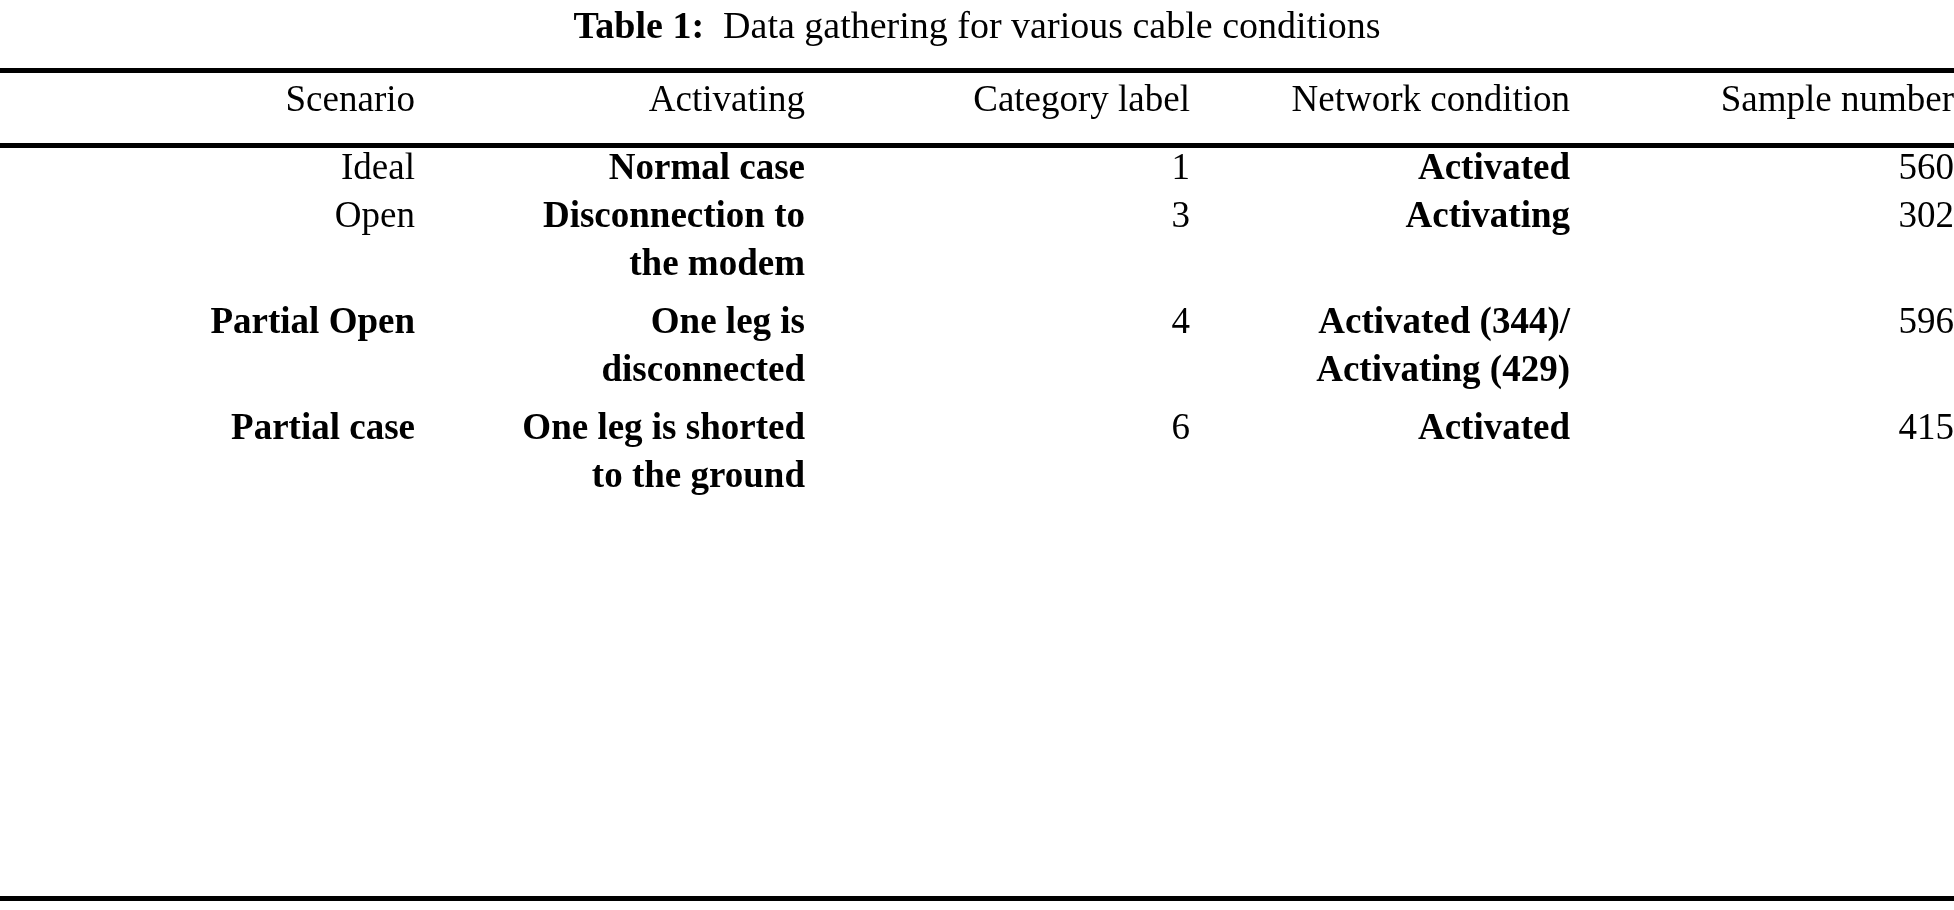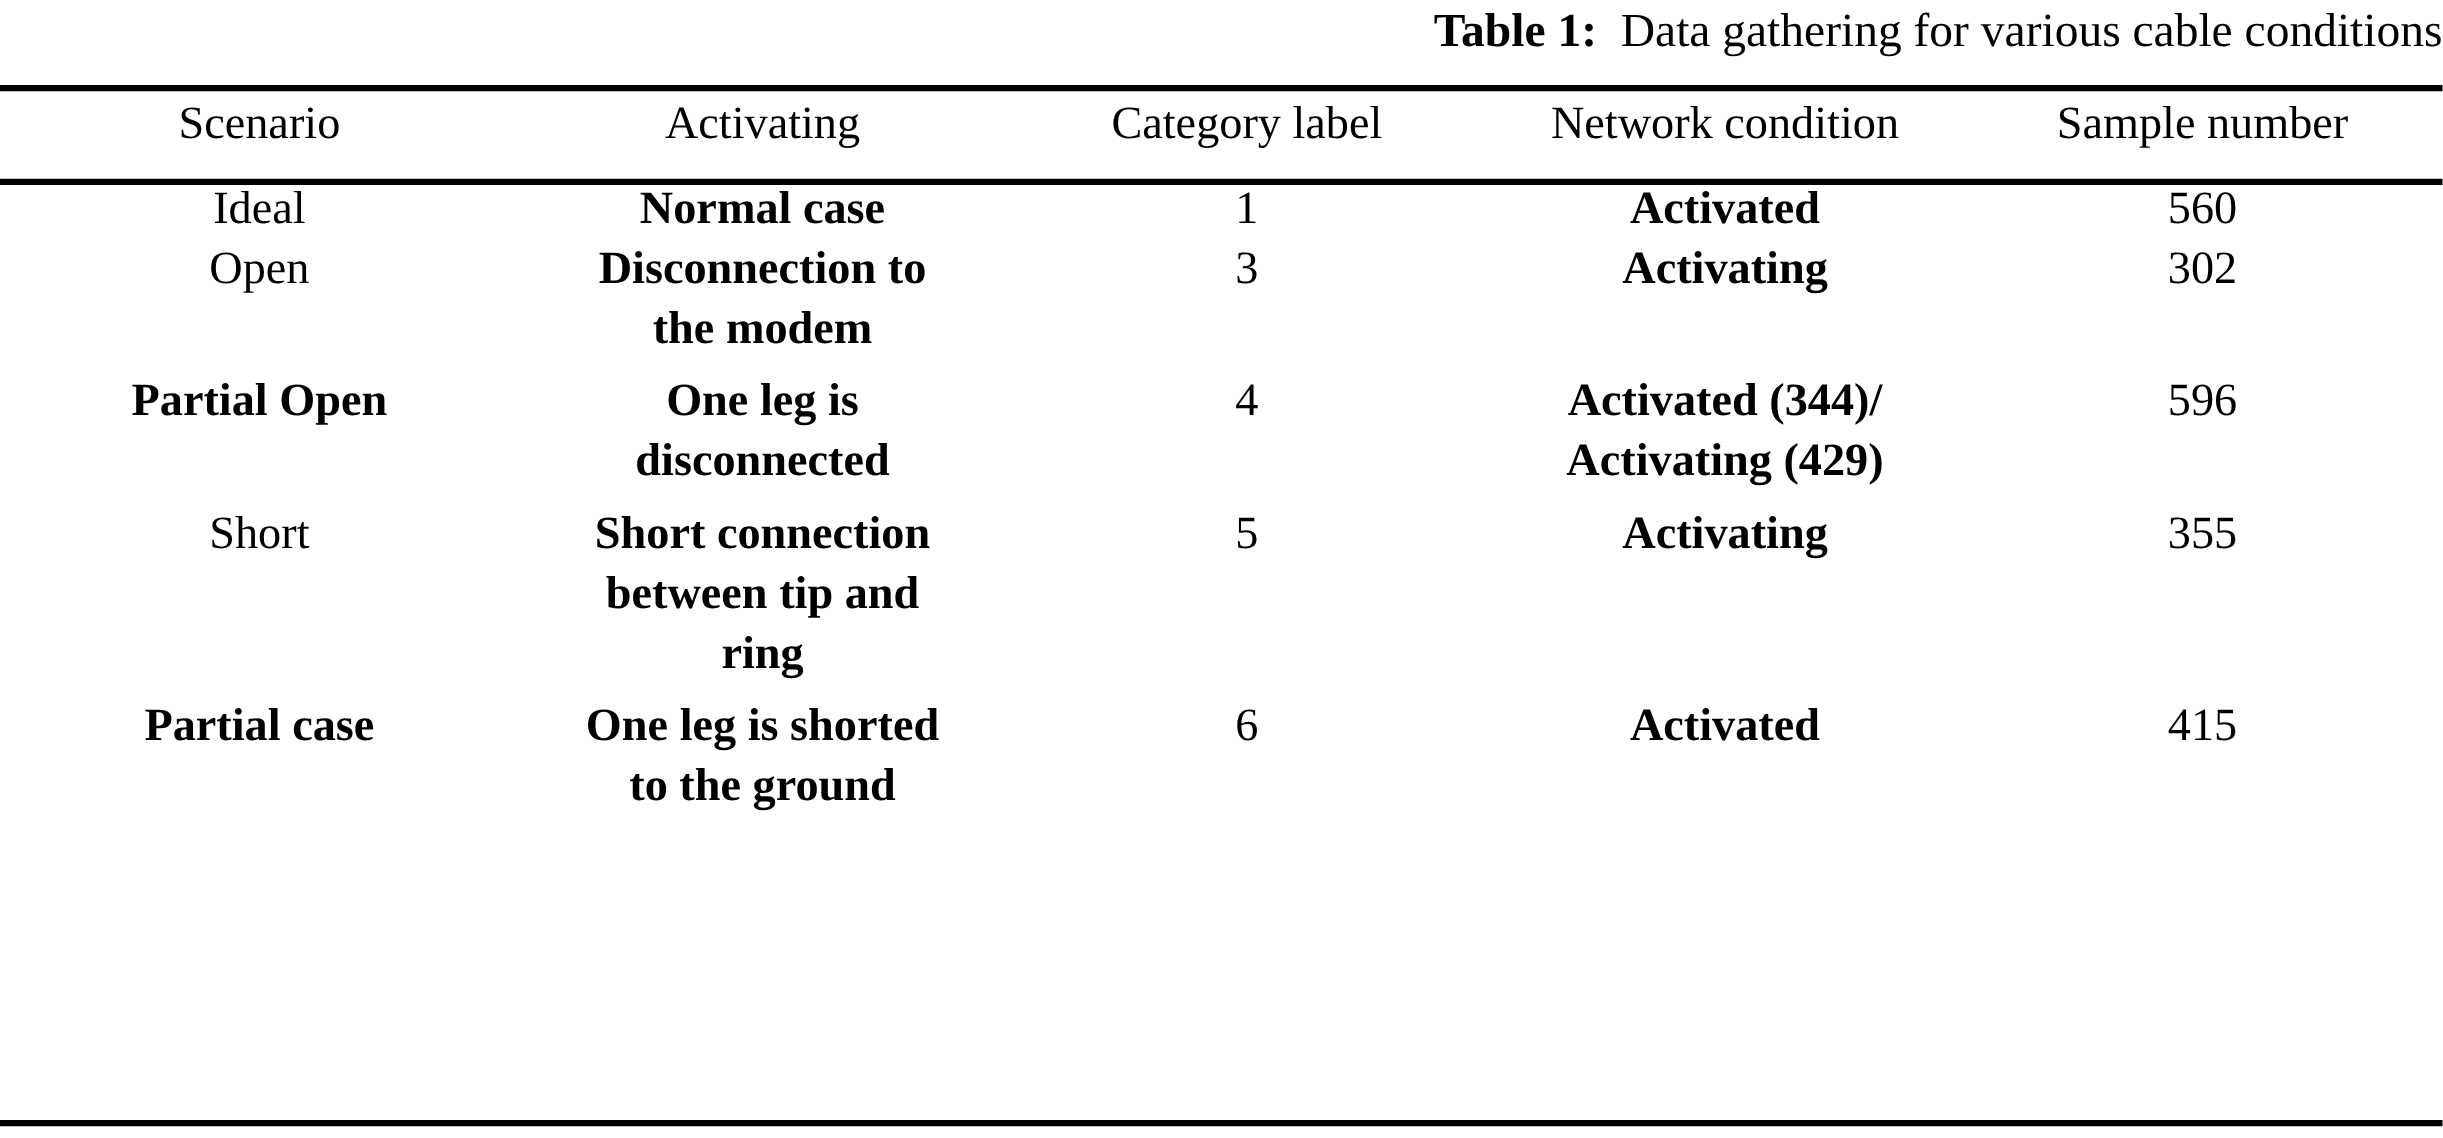--- a/index.html
+++ b/index.html
@@ -20,21 +20,21 @@
     height: 910px;
     box-sizing: border-box;
   }
 
   
   .caption {
     position: absolute;
     top: 2px;
     left: 0;
     width: 1954px;
-    text-align: right;
+    text-align: center;
     font-size: 38px;
     line-height: 46px;
     white-space: nowrap;
   }
   .caption .caption-label {
     font-weight: bold;
   }
   .caption .caption-text {
     font-weight: normal;
   }
@@ -61,21 +61,21 @@
     border-collapse: collapse;
     width: 1954px;
     table-layout: fixed;
     font-size: 37px;
   }
   table.data-table th,
   table.data-table td {
     padding: 0;
     margin: 0;
     vertical-align: top;
-    text-align: center;
+    text-align: right;
     font-weight: normal;
   }
   
   col.c-scenario { width: 415px; }
   col.c-desc     { width: 390px; }
   col.c-cat      { width: 385px; }
   col.c-net      { width: 380px; }
   col.c-samp     { width: 384px; }
 
   thead th {
@@ -178,39 +178,20 @@
           </td>
           <td>
             <span class="cell-line cell-nowrap">Activated (344)/</span>
             <span class="cell-line cell-nowrap">Activating (429)</span>
           </td>
           <td>
             <span class="cell-line">596</span>
           </td>
         </tr>
 
-        <tr class="row-tall">
-          <td>
-            <span class="cell-line">Short</span>
-          </td>
-          <td>
-            <span class="cell-line cell-nowrap">Short connection</span>
-            <span class="cell-line cell-nowrap">between tip and</span>
-            <span class="cell-line cell-nowrap">ring</span>
-          </td>
-          <td>
-            <span class="cell-line">5</span>
-          </td>
-          <td>
-            <span class="cell-line cell-nowrap">Activating</span>
-          </td>
-          <td>
-            <span class="cell-line">355</span>
-          </td>
-        </tr>
 
         <tr class="row-tall">
           <td>
             <span class="cell-line cell-nowrap">Partial case</span>
           </td>
           <td>
             <span class="cell-line cell-nowrap">One leg is shorted</span>
             <span class="cell-line cell-nowrap">to the ground</span>
           </td>
           <td>

